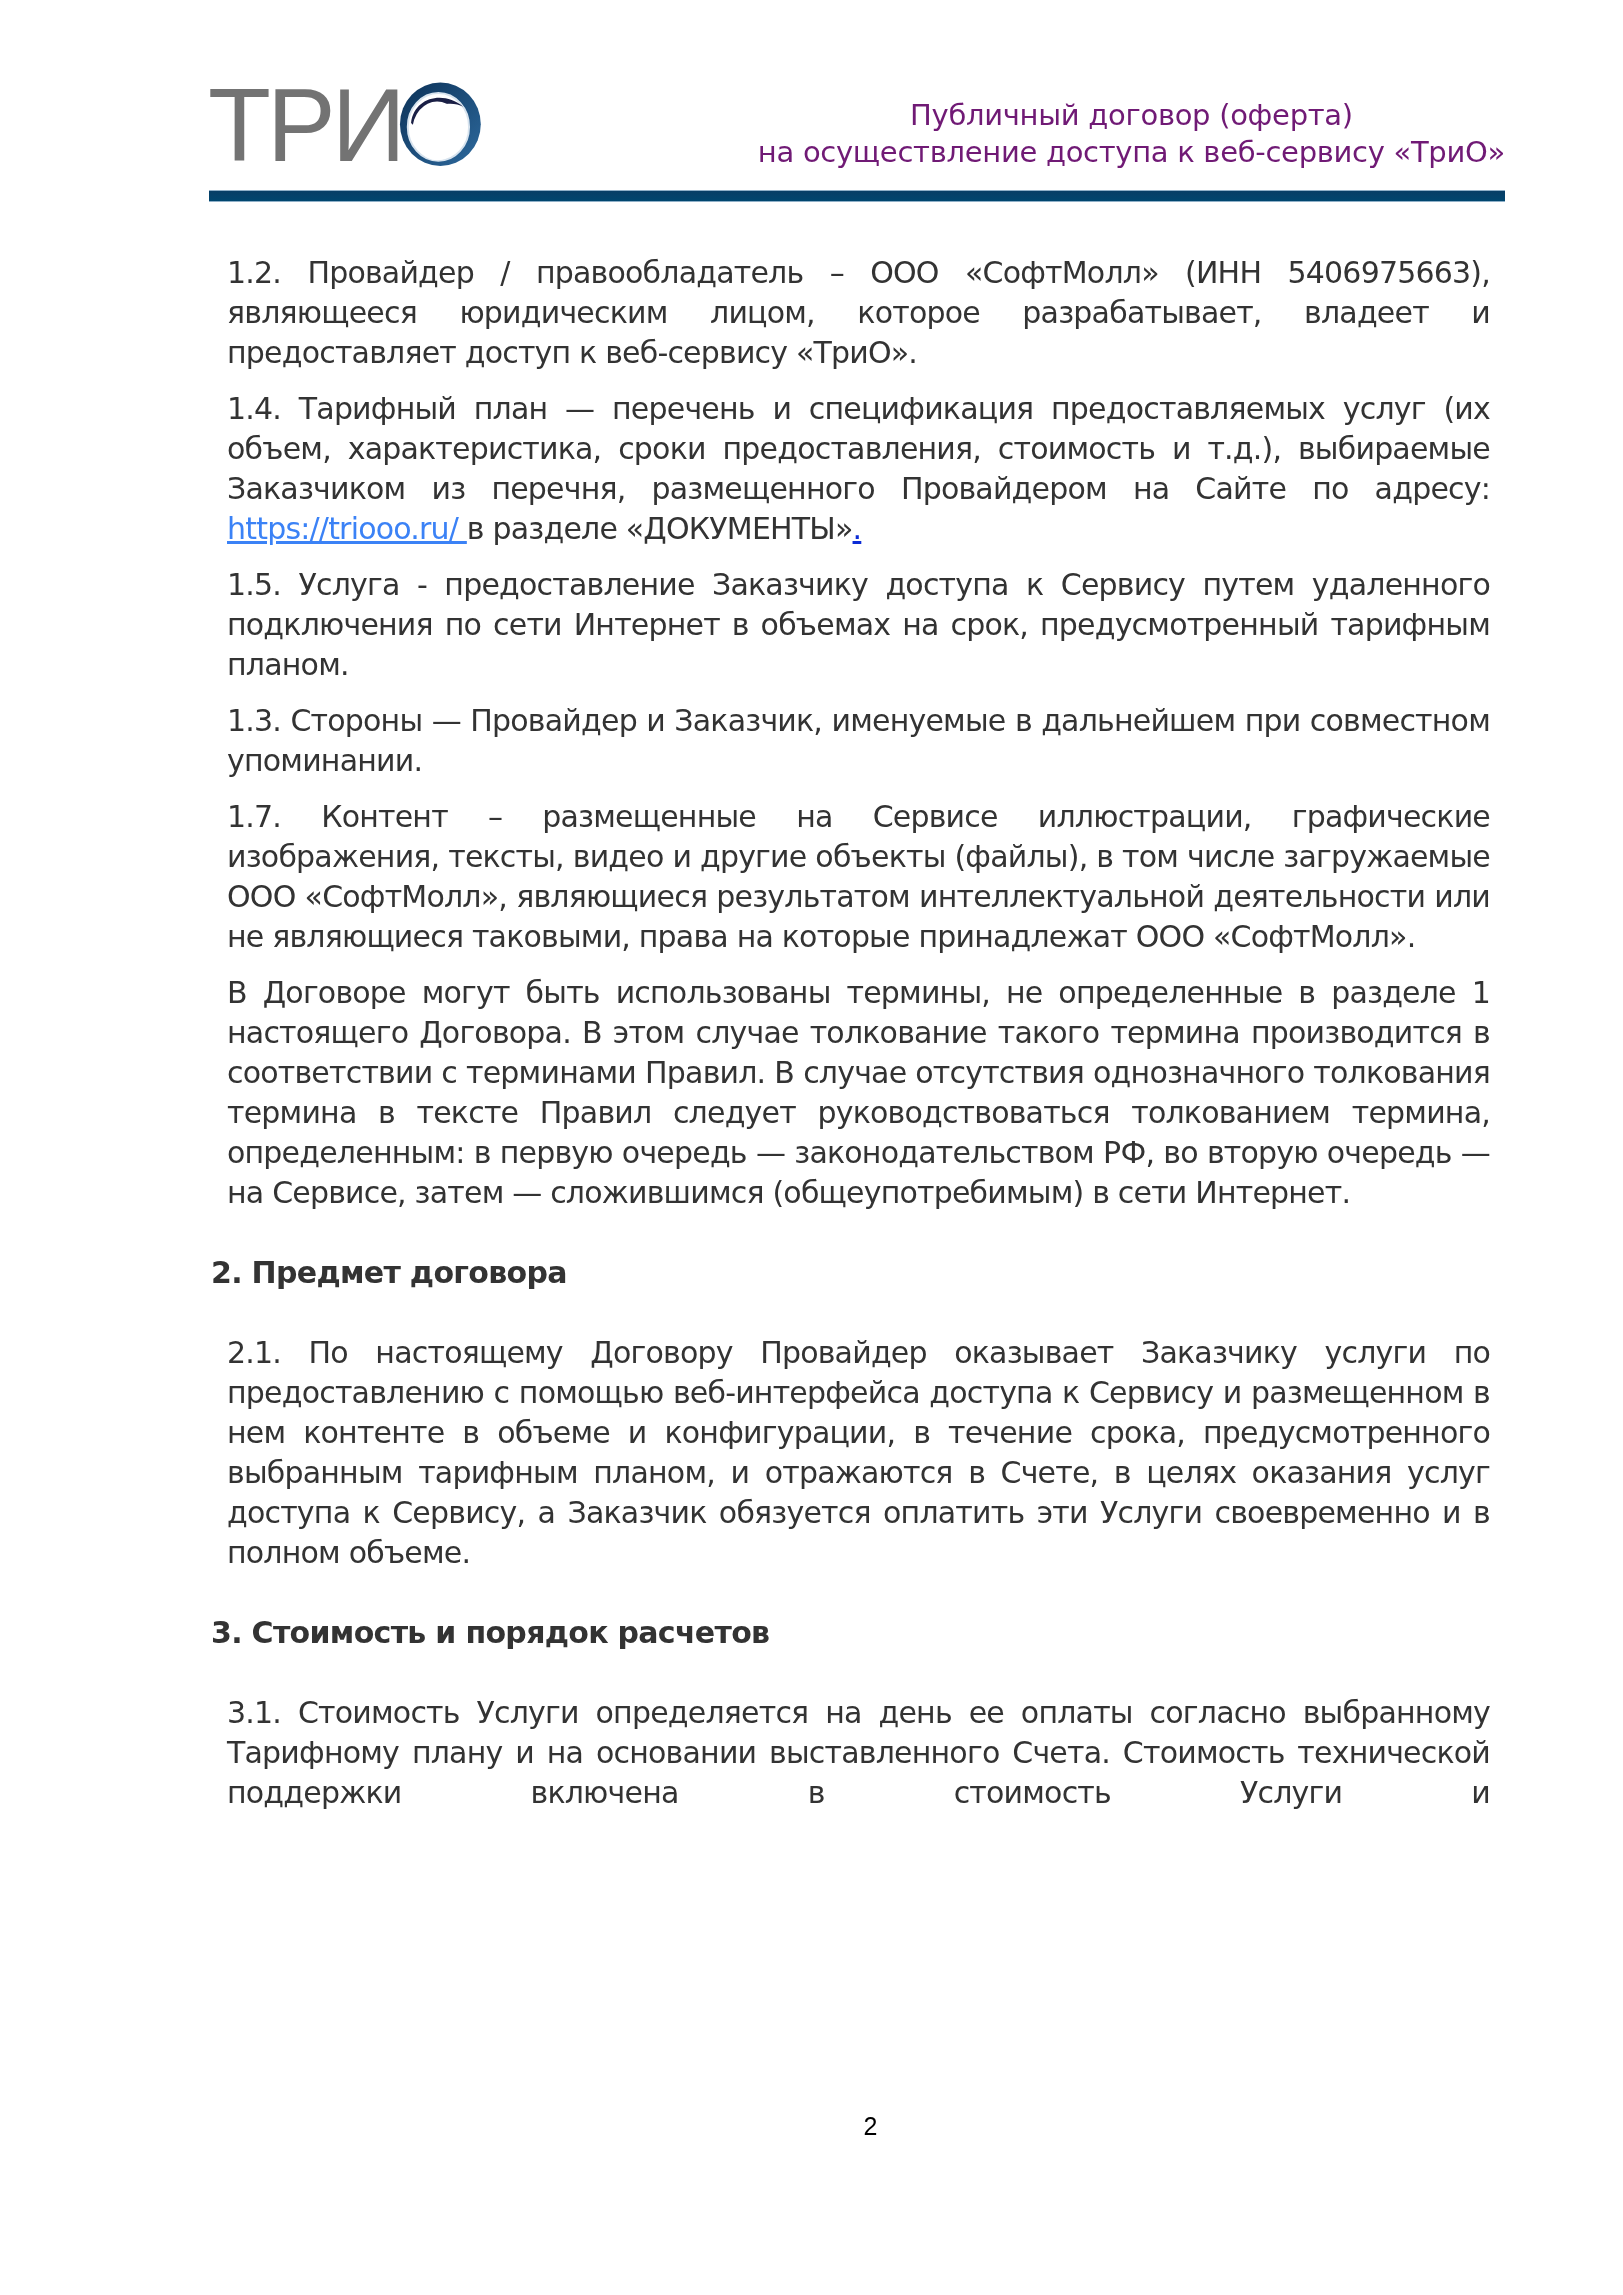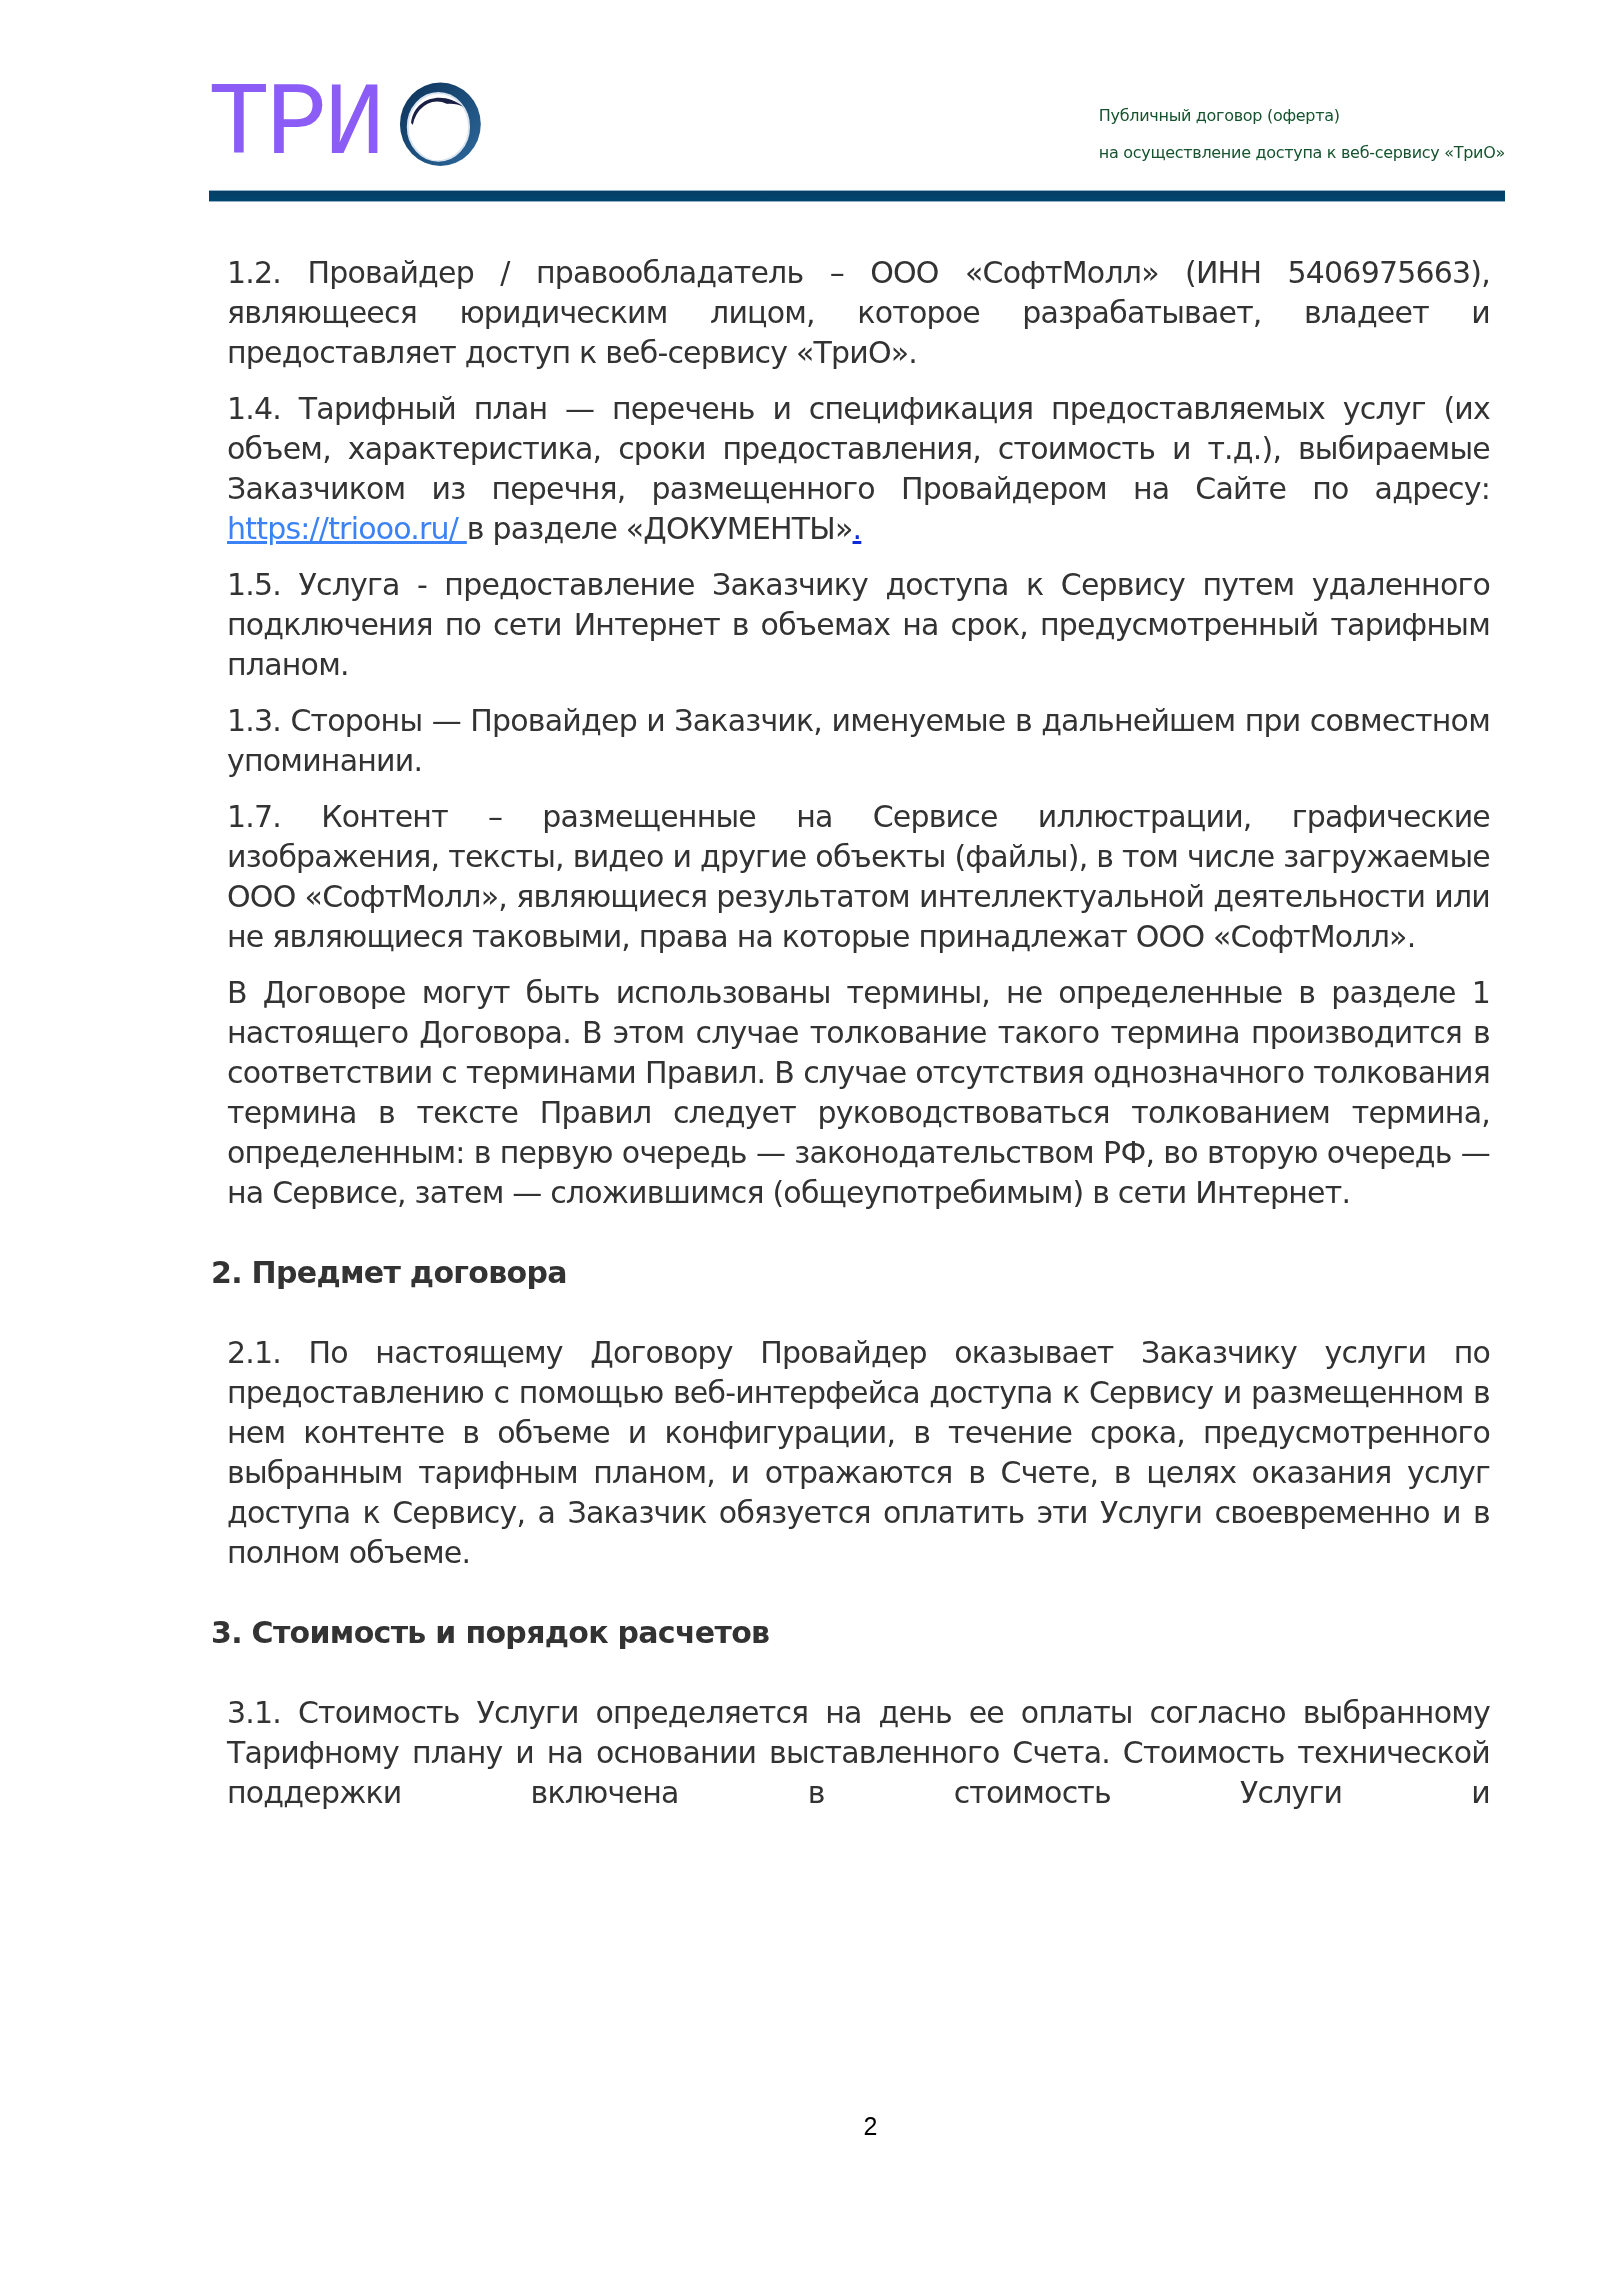--- a/index.html
+++ b/index.html
@@ -5,27 +5,27 @@
     html, body { margin: 0; padding: 0; background: #ffffff; }
     body {
       width: 1623px; height: 2295px; position: relative; overflow: hidden;
       font-family: "DejaVu Sans", sans-serif; color: #333333;
     }
     .logo {
       position: absolute; left: 208px; top: 77px; width: 275px; height: 92px;
     }
     .logo-text {
       position: absolute; left: 0; top: -3.9px;
-      font-family: Liberation Mono, monospace; font-size: 103px; line-height: 105px;
-      color: #8b5cf6; letter-spacing: -3.9px; font-weight: 400;
+      font-family: Liberation Sans, sans-serif; font-size: 103px; line-height: 105px;
+      color: #737373; letter-spacing: -3.9px; font-weight: 400;
     }
     .logo-ring { position: absolute; left: 190px; top: 0px; }
     .header-title {
-      position: absolute; right: 118px; top: 97px; text-align: left;
-      font-family: "DejaVu Sans", sans-serif; font-size: 16px; line-height: 37px; color: #14532d;
+      position: absolute; right: 118px; top: 97px; text-align: center;
+      font-family: "DejaVu Sans", sans-serif; font-size: 29px; line-height: 37px; color: #701a75;
       letter-spacing: -0.3px;
     }
     .header-rule {
       position: absolute; left: 209px; top: 190px; width: 1296px; height: 9.8px;
       background: linear-gradient(#073e66, #00466f);
       border-top: 0.7px solid #8fb0c8; border-bottom: 0.7px solid #8fb0c8;
     }
     .body-text {
       position: absolute; left: 211px; top: 237px; width: 1295px;
       font-size: 30px; line-height: 40px; color: #333333;

